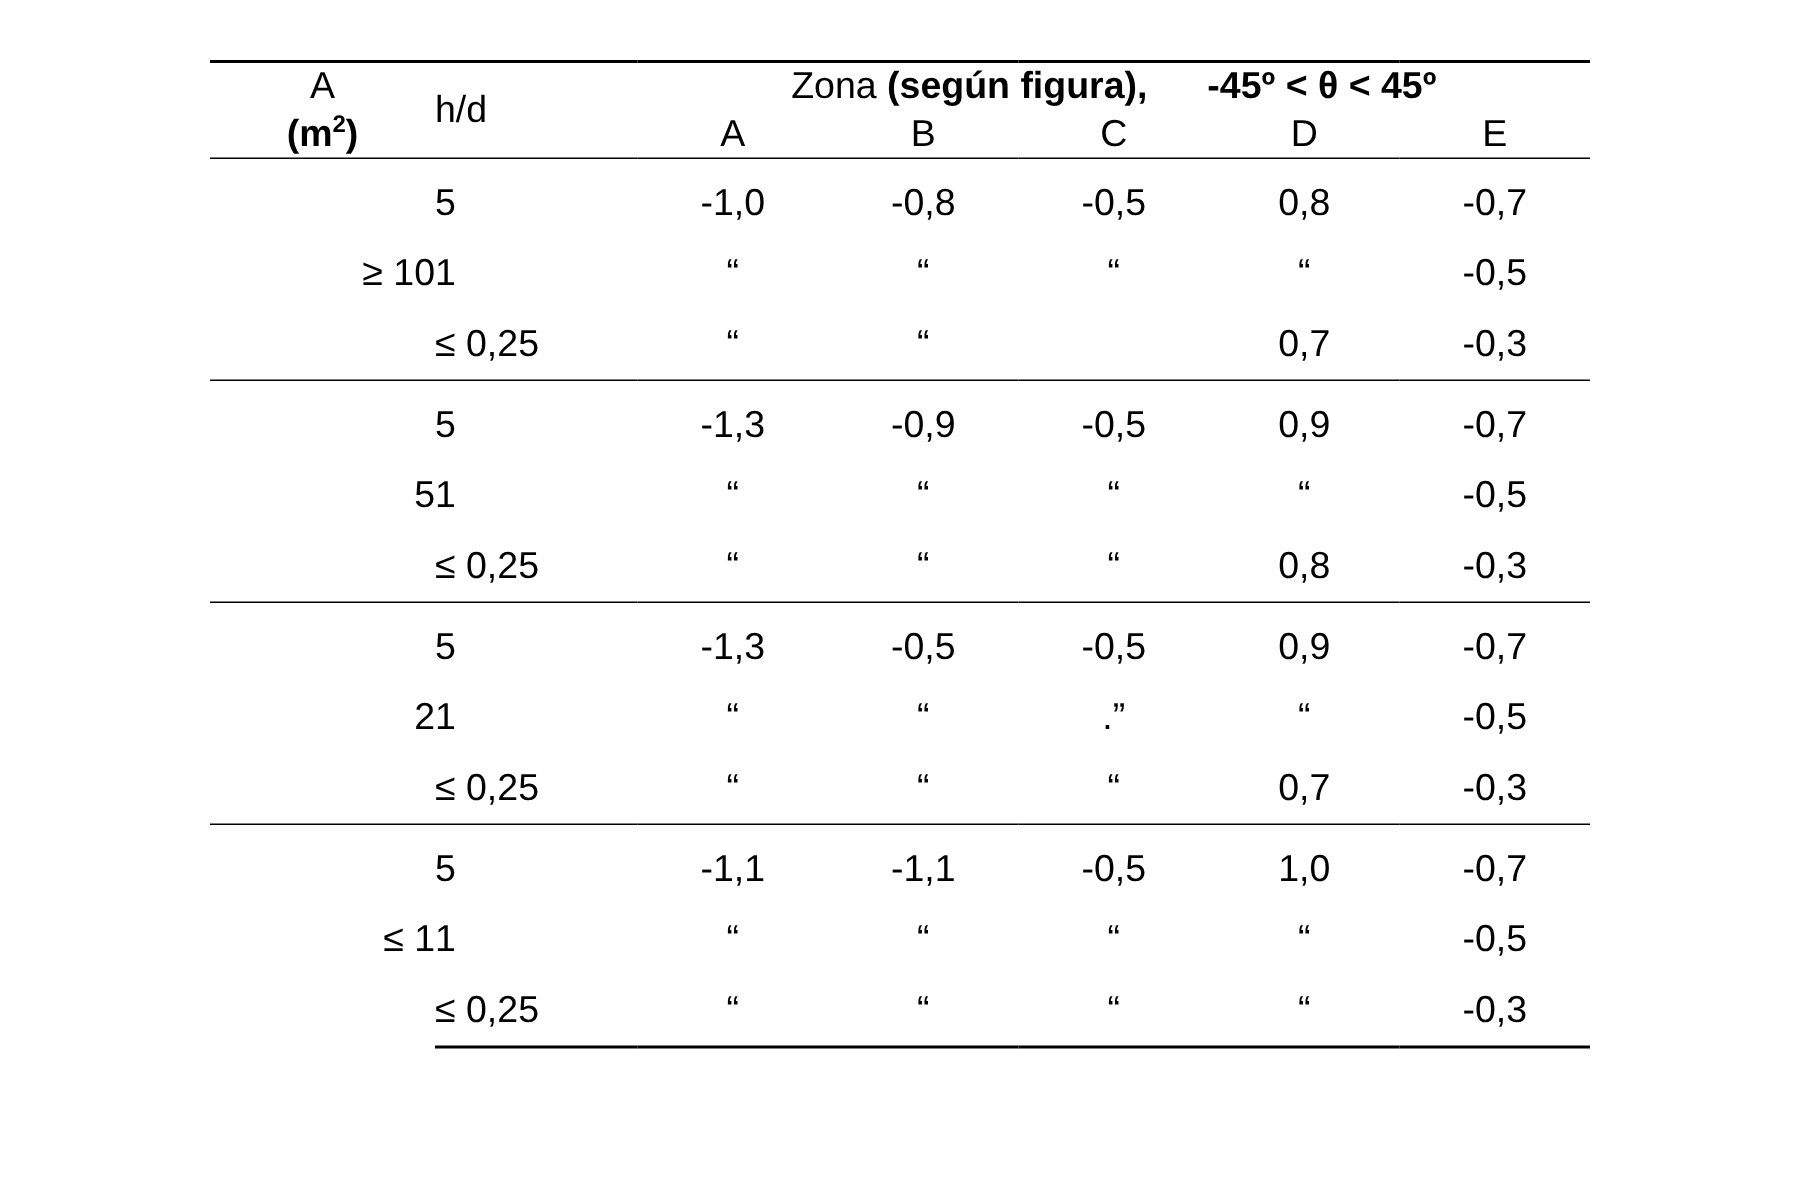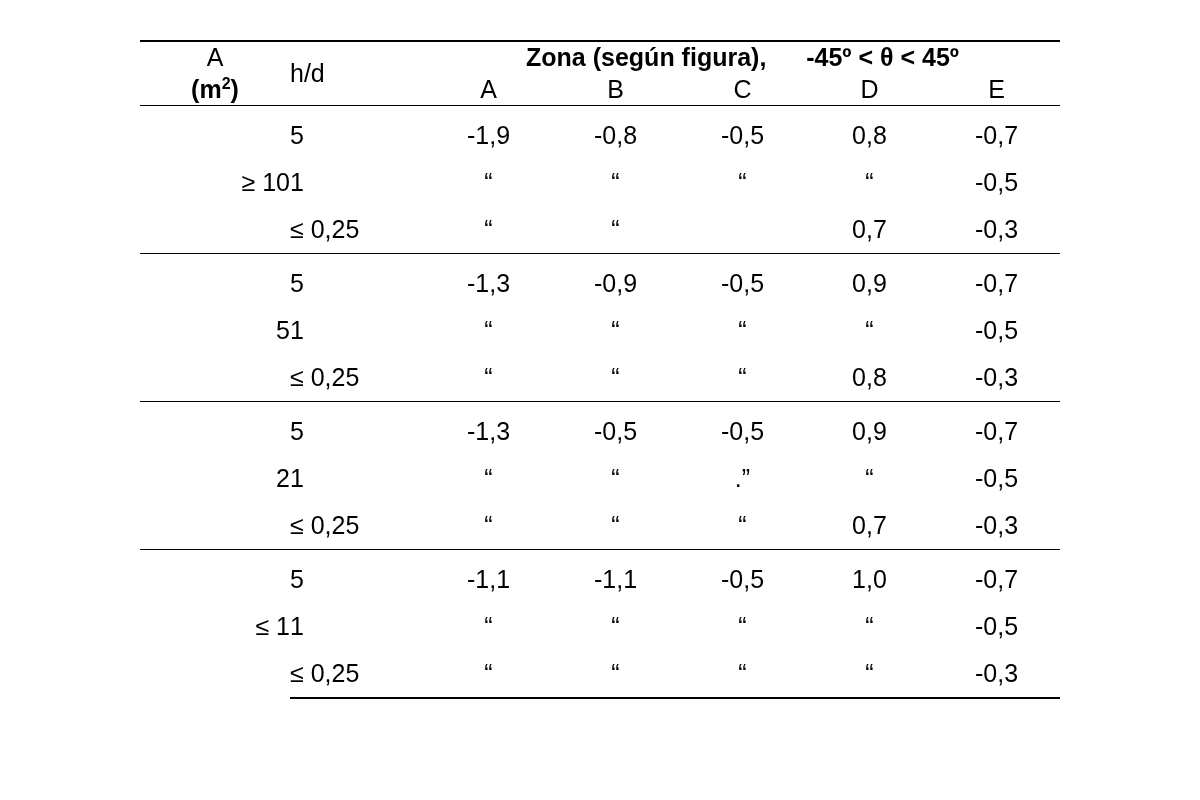--- a/index.html
+++ b/index.html
@@ -61,21 +61,21 @@
     font-size: 25px;
     font-weight: bold;
   }
   .hdr-zona {
     font-size: 25px;
     text-align: center;
     padding-top: 10px;
     padding-bottom: 6px;
     white-space: nowrap;
   }
-  .hdr-zona .b { font-weight: bold; }
+  .hdr-zona .b { font-weight: normal; }
   .hdr-zona .reg { font-weight: bold; }
   .hdr-zona .gap { display: inline-block; width: 26px; }
   .zone-letter {
     font-size: 25px;
     font-weight: bold;
     text-align: center;
     padding-bottom: 8px;
   }
   sup.sup { font-size: 16px; vertical-align: super; }
 
@@ -145,21 +145,21 @@
           <td class="zone-letter">C</td>
           <td class="zone-letter">D</td>
           <td class="zone-letter">E</td>
         </tr>
       </tbody>
 
       <tbody>
         <tr class="rule-mid first-of-group">
           <td class="area" rowspan="3">≥ 10</td>
           <td class="hd">5</td>
-          <td class="val">-1,9</td>
+          <td class="val">-1,0</td>
           <td class="val">-0,8</td>
           <td class="val">-0,5</td>
           <td class="val">0,8</td>
           <td class="val">-0,7</td>
         </tr>
         <tr>
           <td class="hd">1</td>
           <td class="dittomark">“</td>
           <td class="dittomark">“</td>
           <td class="dittomark">“</td>

